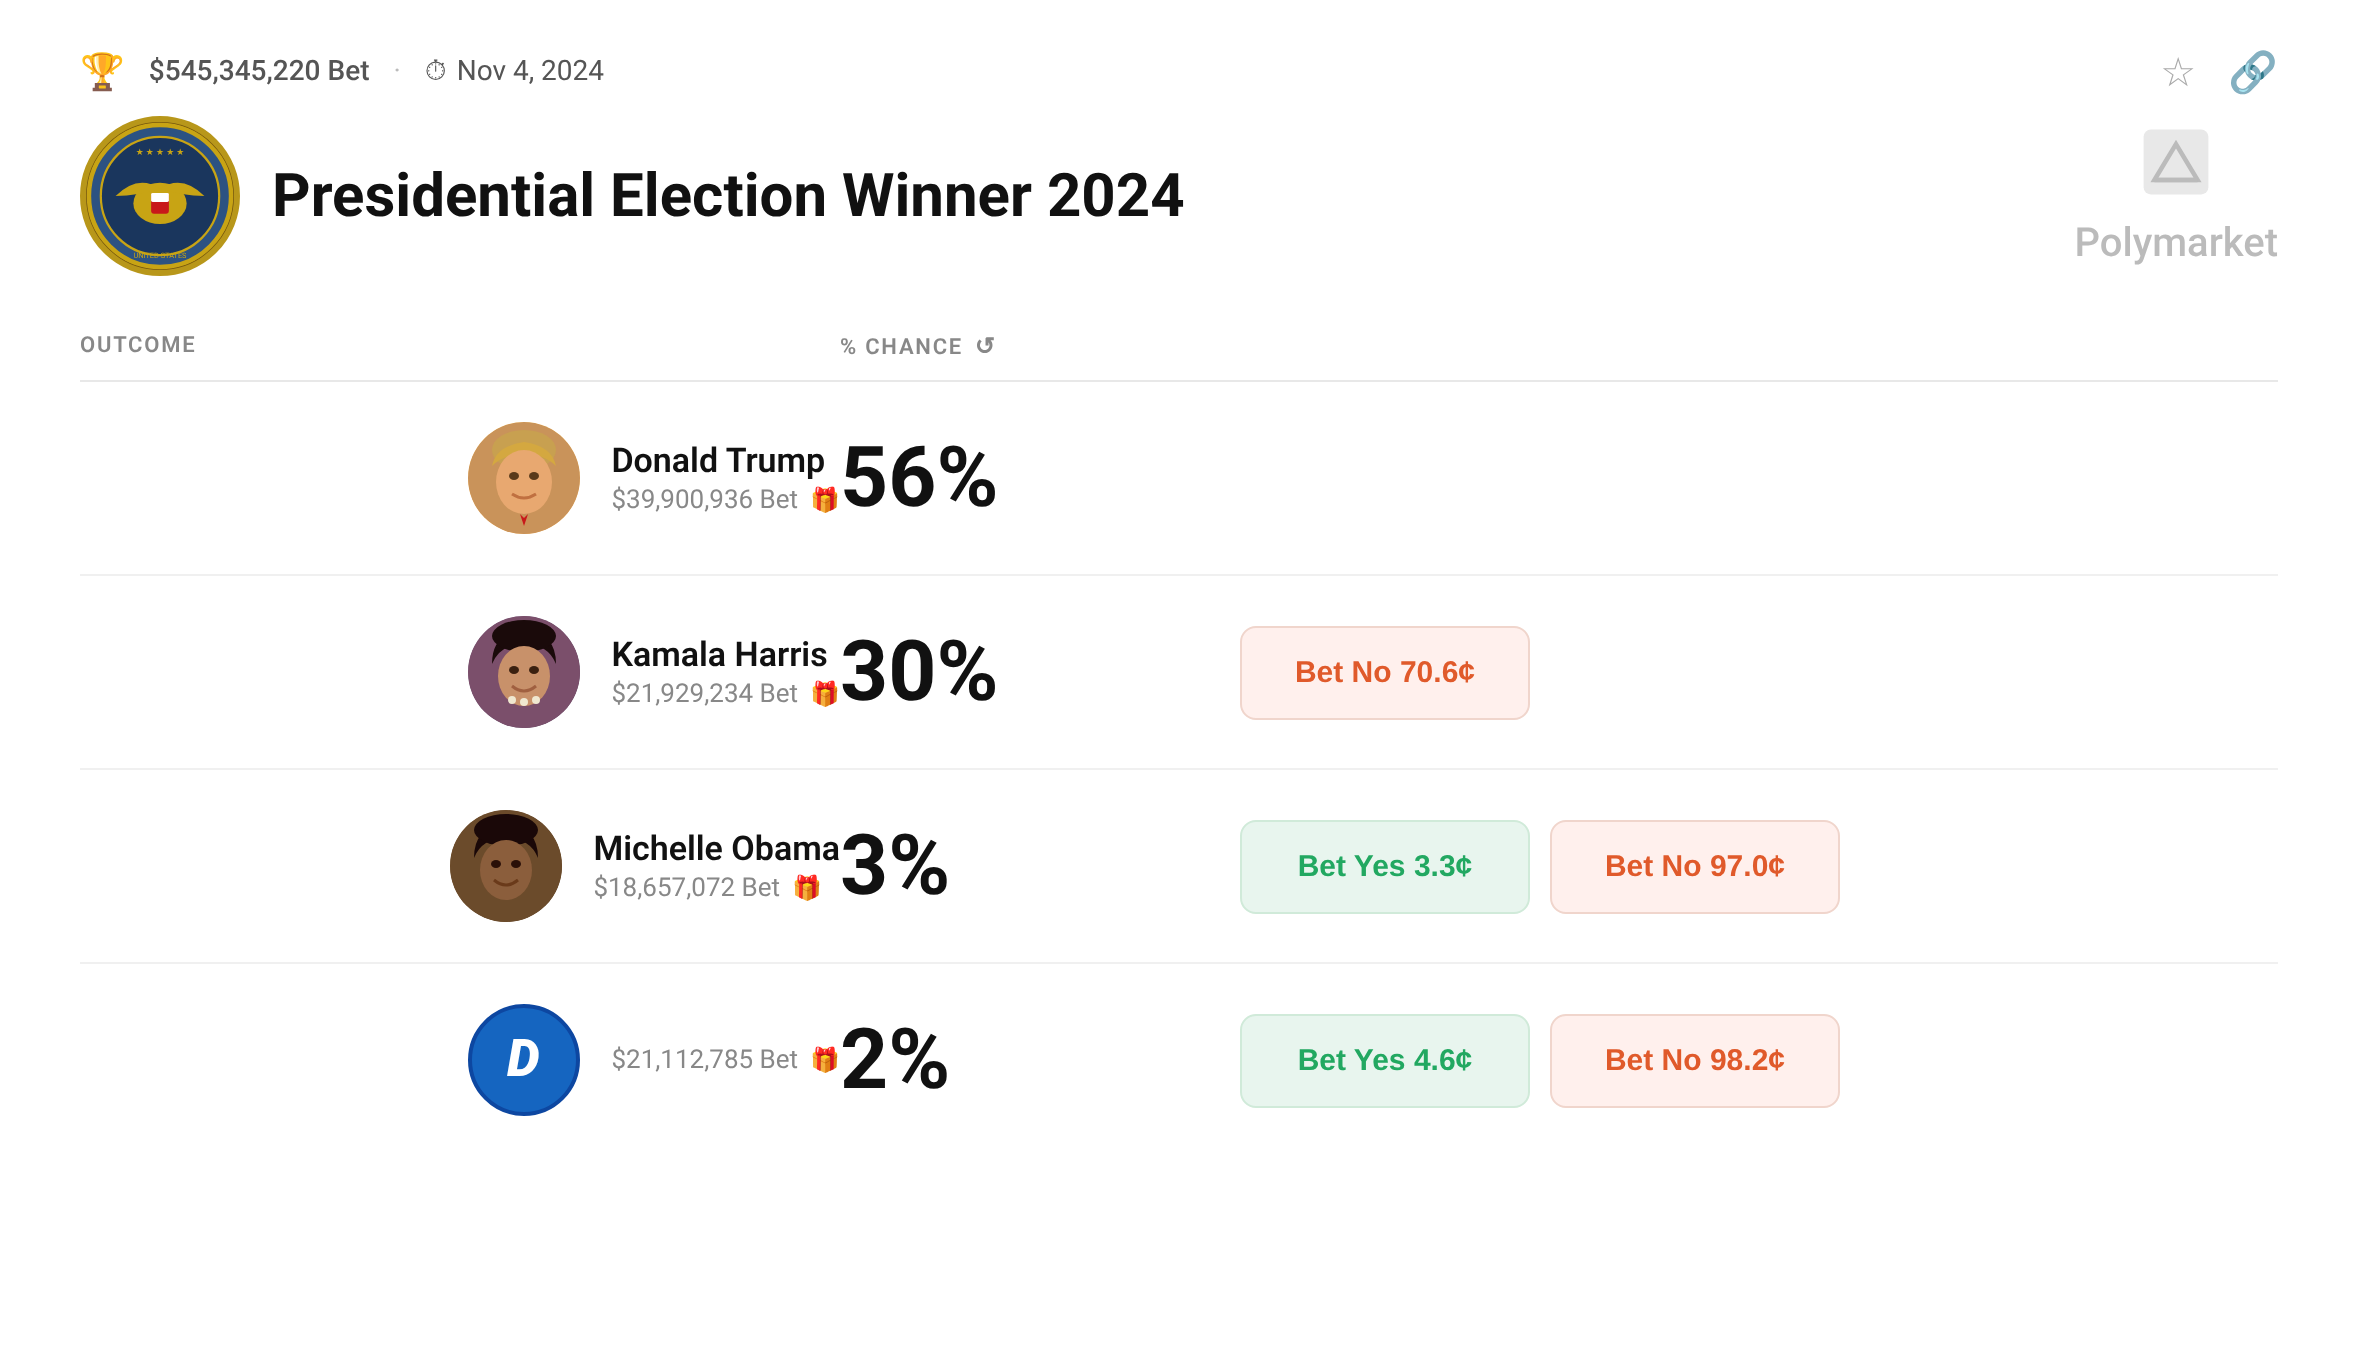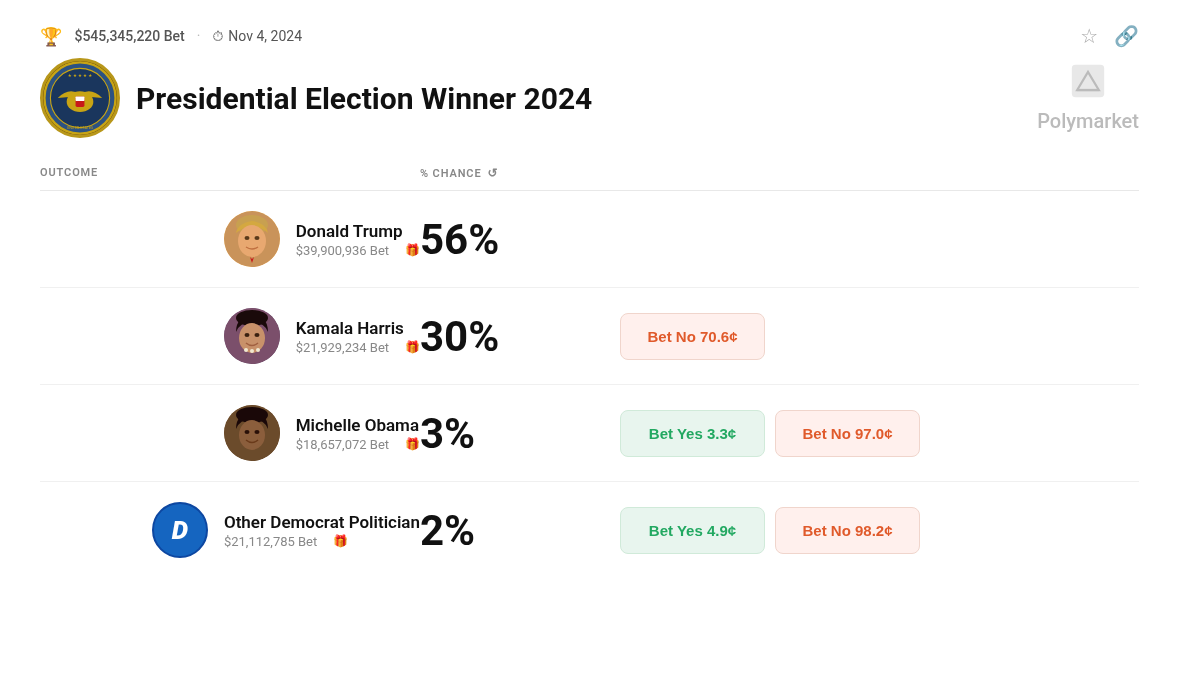--- a/index.html
+++ b/index.html
@@ -194,21 +194,21 @@
       font-size: 17px;
       font-weight: 600;
       color: #111;
     }
 
     .candidate-bet {
       font-size: 13px;
       color: #888;
       display: flex;
       align-items: center;
-      gap: 16px;
+      gap: 6px;
     }
 
     .gift-icon {
       font-size: 12px;
       color: #aaa;
     }
 
     .chance-pct {
       font-size: 42px;
       font-weight: 700;
@@ -438,25 +438,24 @@
   <div class="bet-buttons">
     <button class="btn-yes btn-yes-secondary">Bet Yes 3.3¢</button>
     <button class="btn-no btn-no-style">Bet No 97.0¢</button>
   </div>
 </div>
 
 <div class="outcome-row">
   <div class="candidate-info">
     <div class="dem-circle">D</div>
     <div class="candidate-name-block">
-      <span class="candidate-name">Other Democrat Politician</span>
       <span class="candidate-bet">
         <span>$21,112,785 Bet</span>
         <span class="gift-icon">🎁</span>
       </span>
     </div>
   </div>
   <div class="chance-pct">2%</div>
   <div class="bet-buttons">
-    <button class="btn-yes btn-yes-secondary">Bet Yes 4.9¢</button>
+    <button class="btn-yes btn-yes-secondary">Bet Yes 4.6¢</button>
     <button class="btn-no btn-no-style">Bet No 98.2¢</button>
   </div>
 </div>
 
 </body></html>

